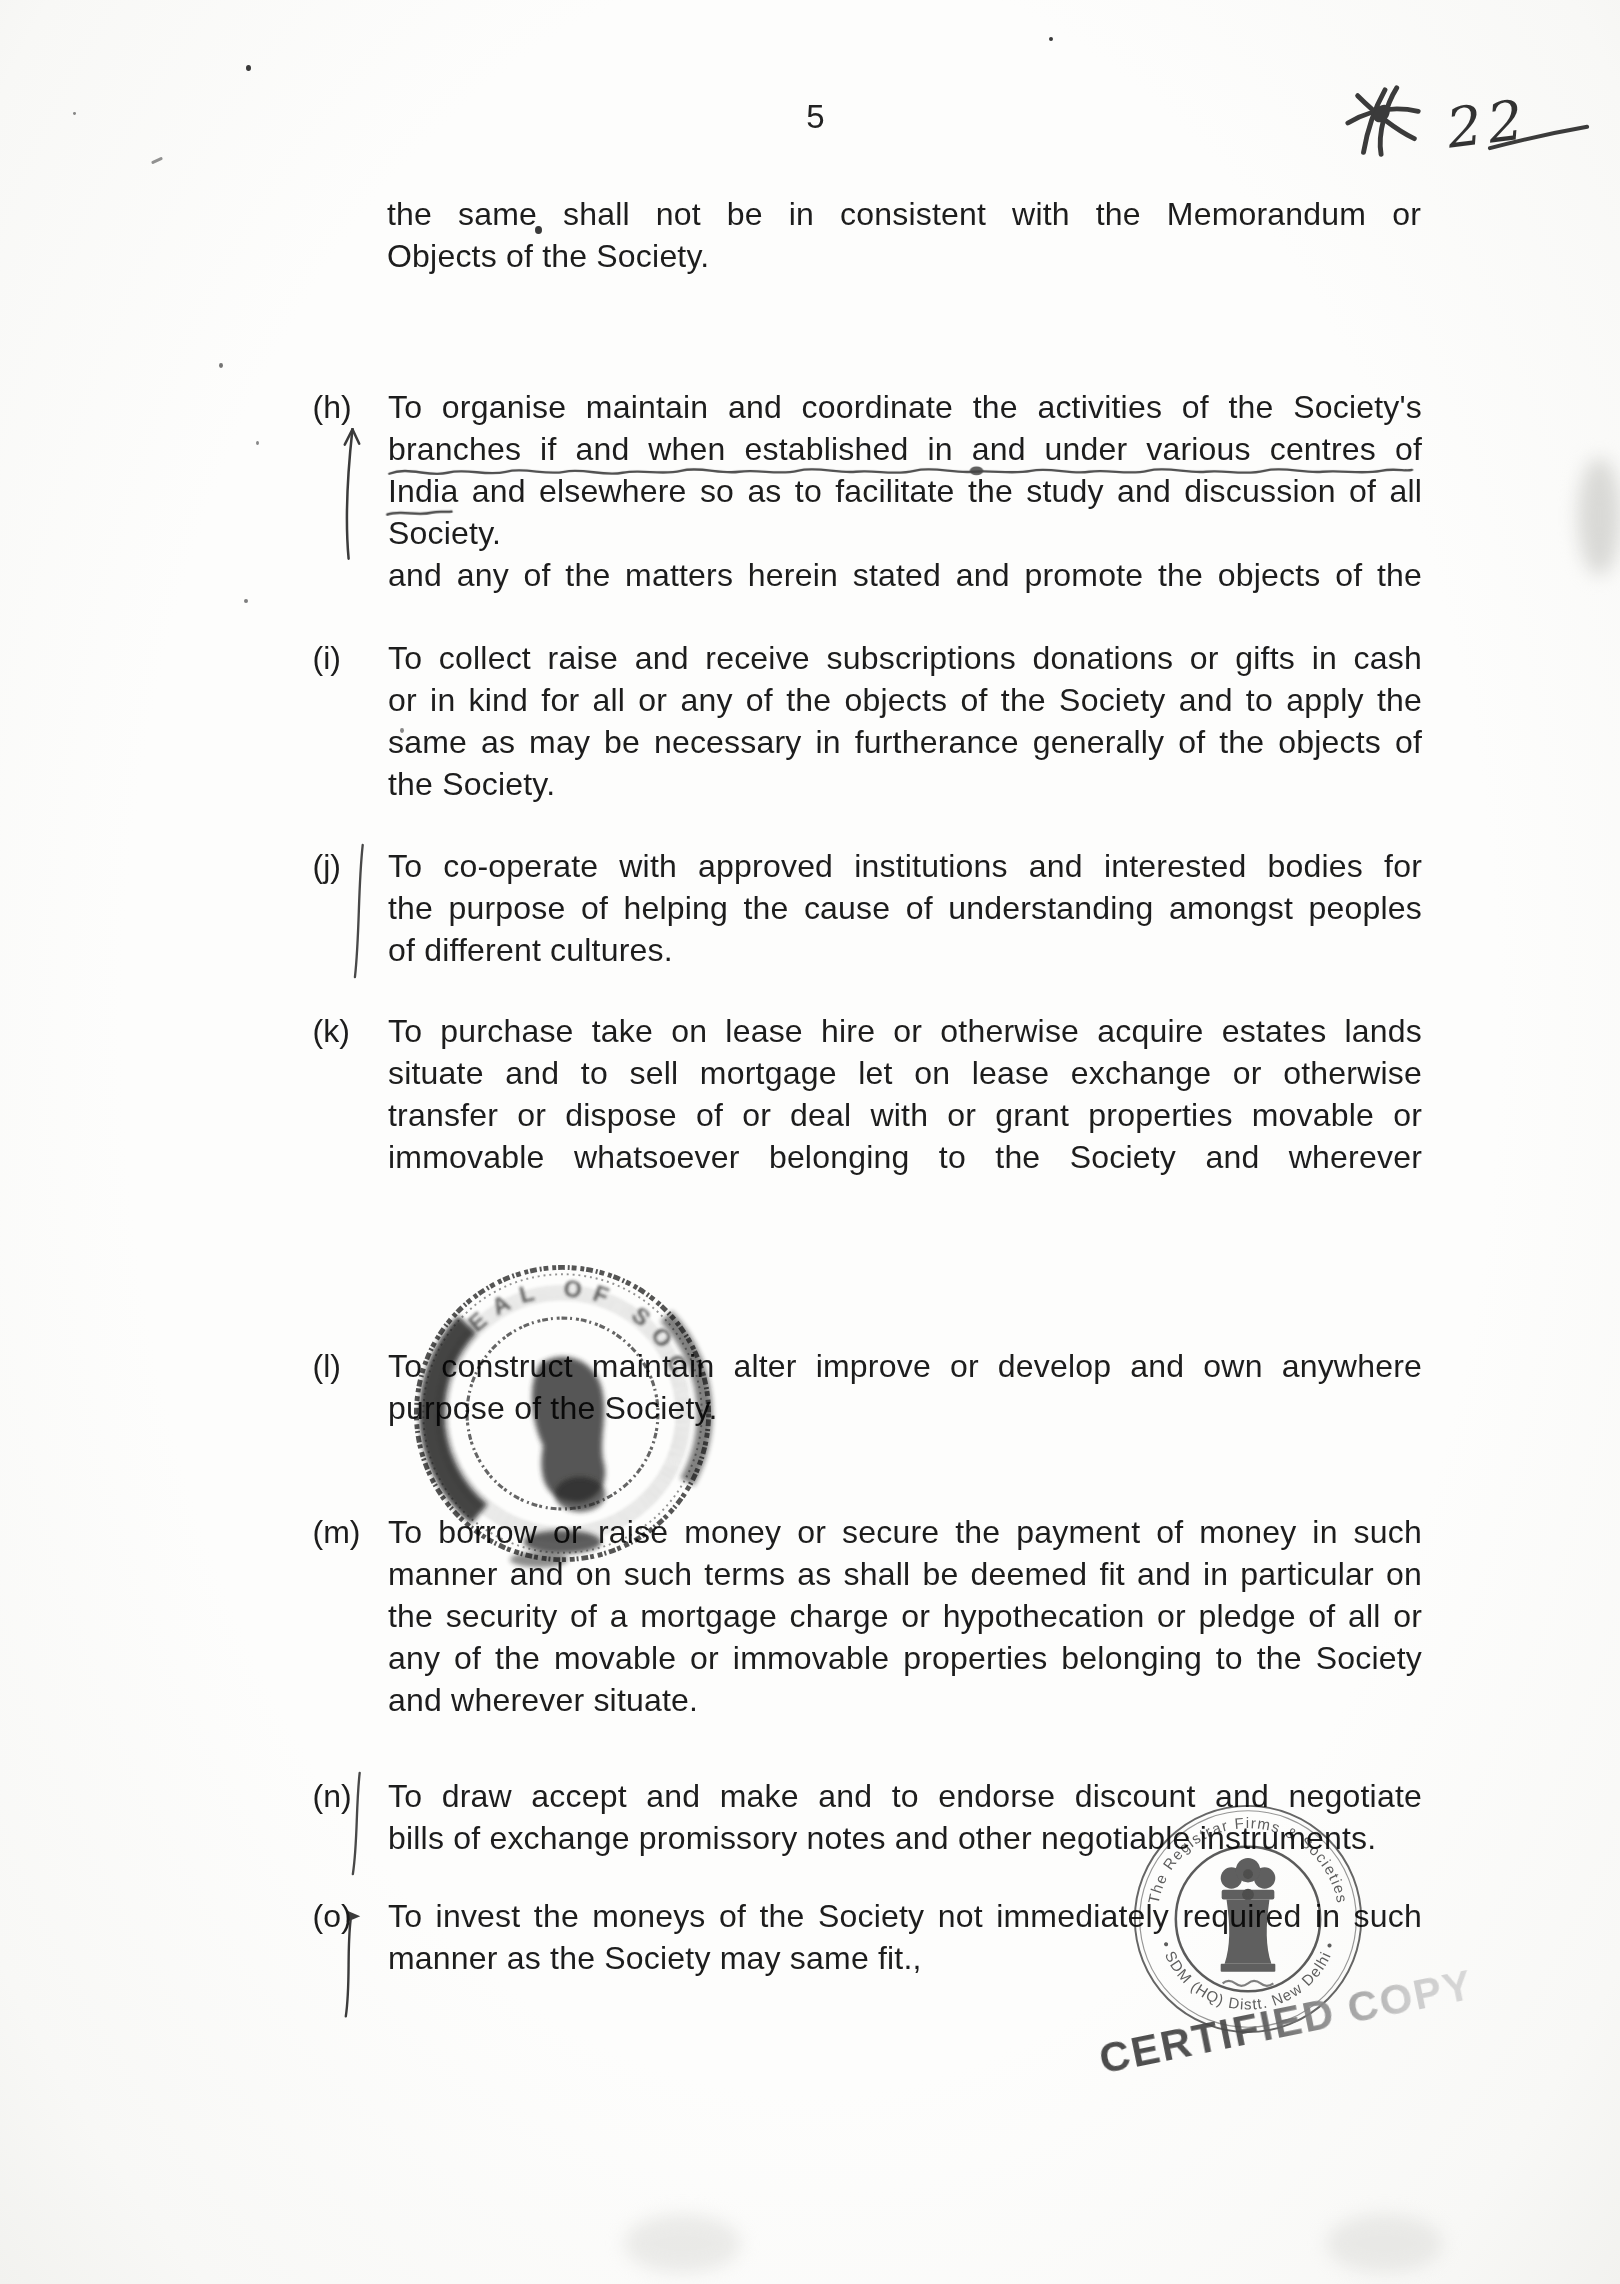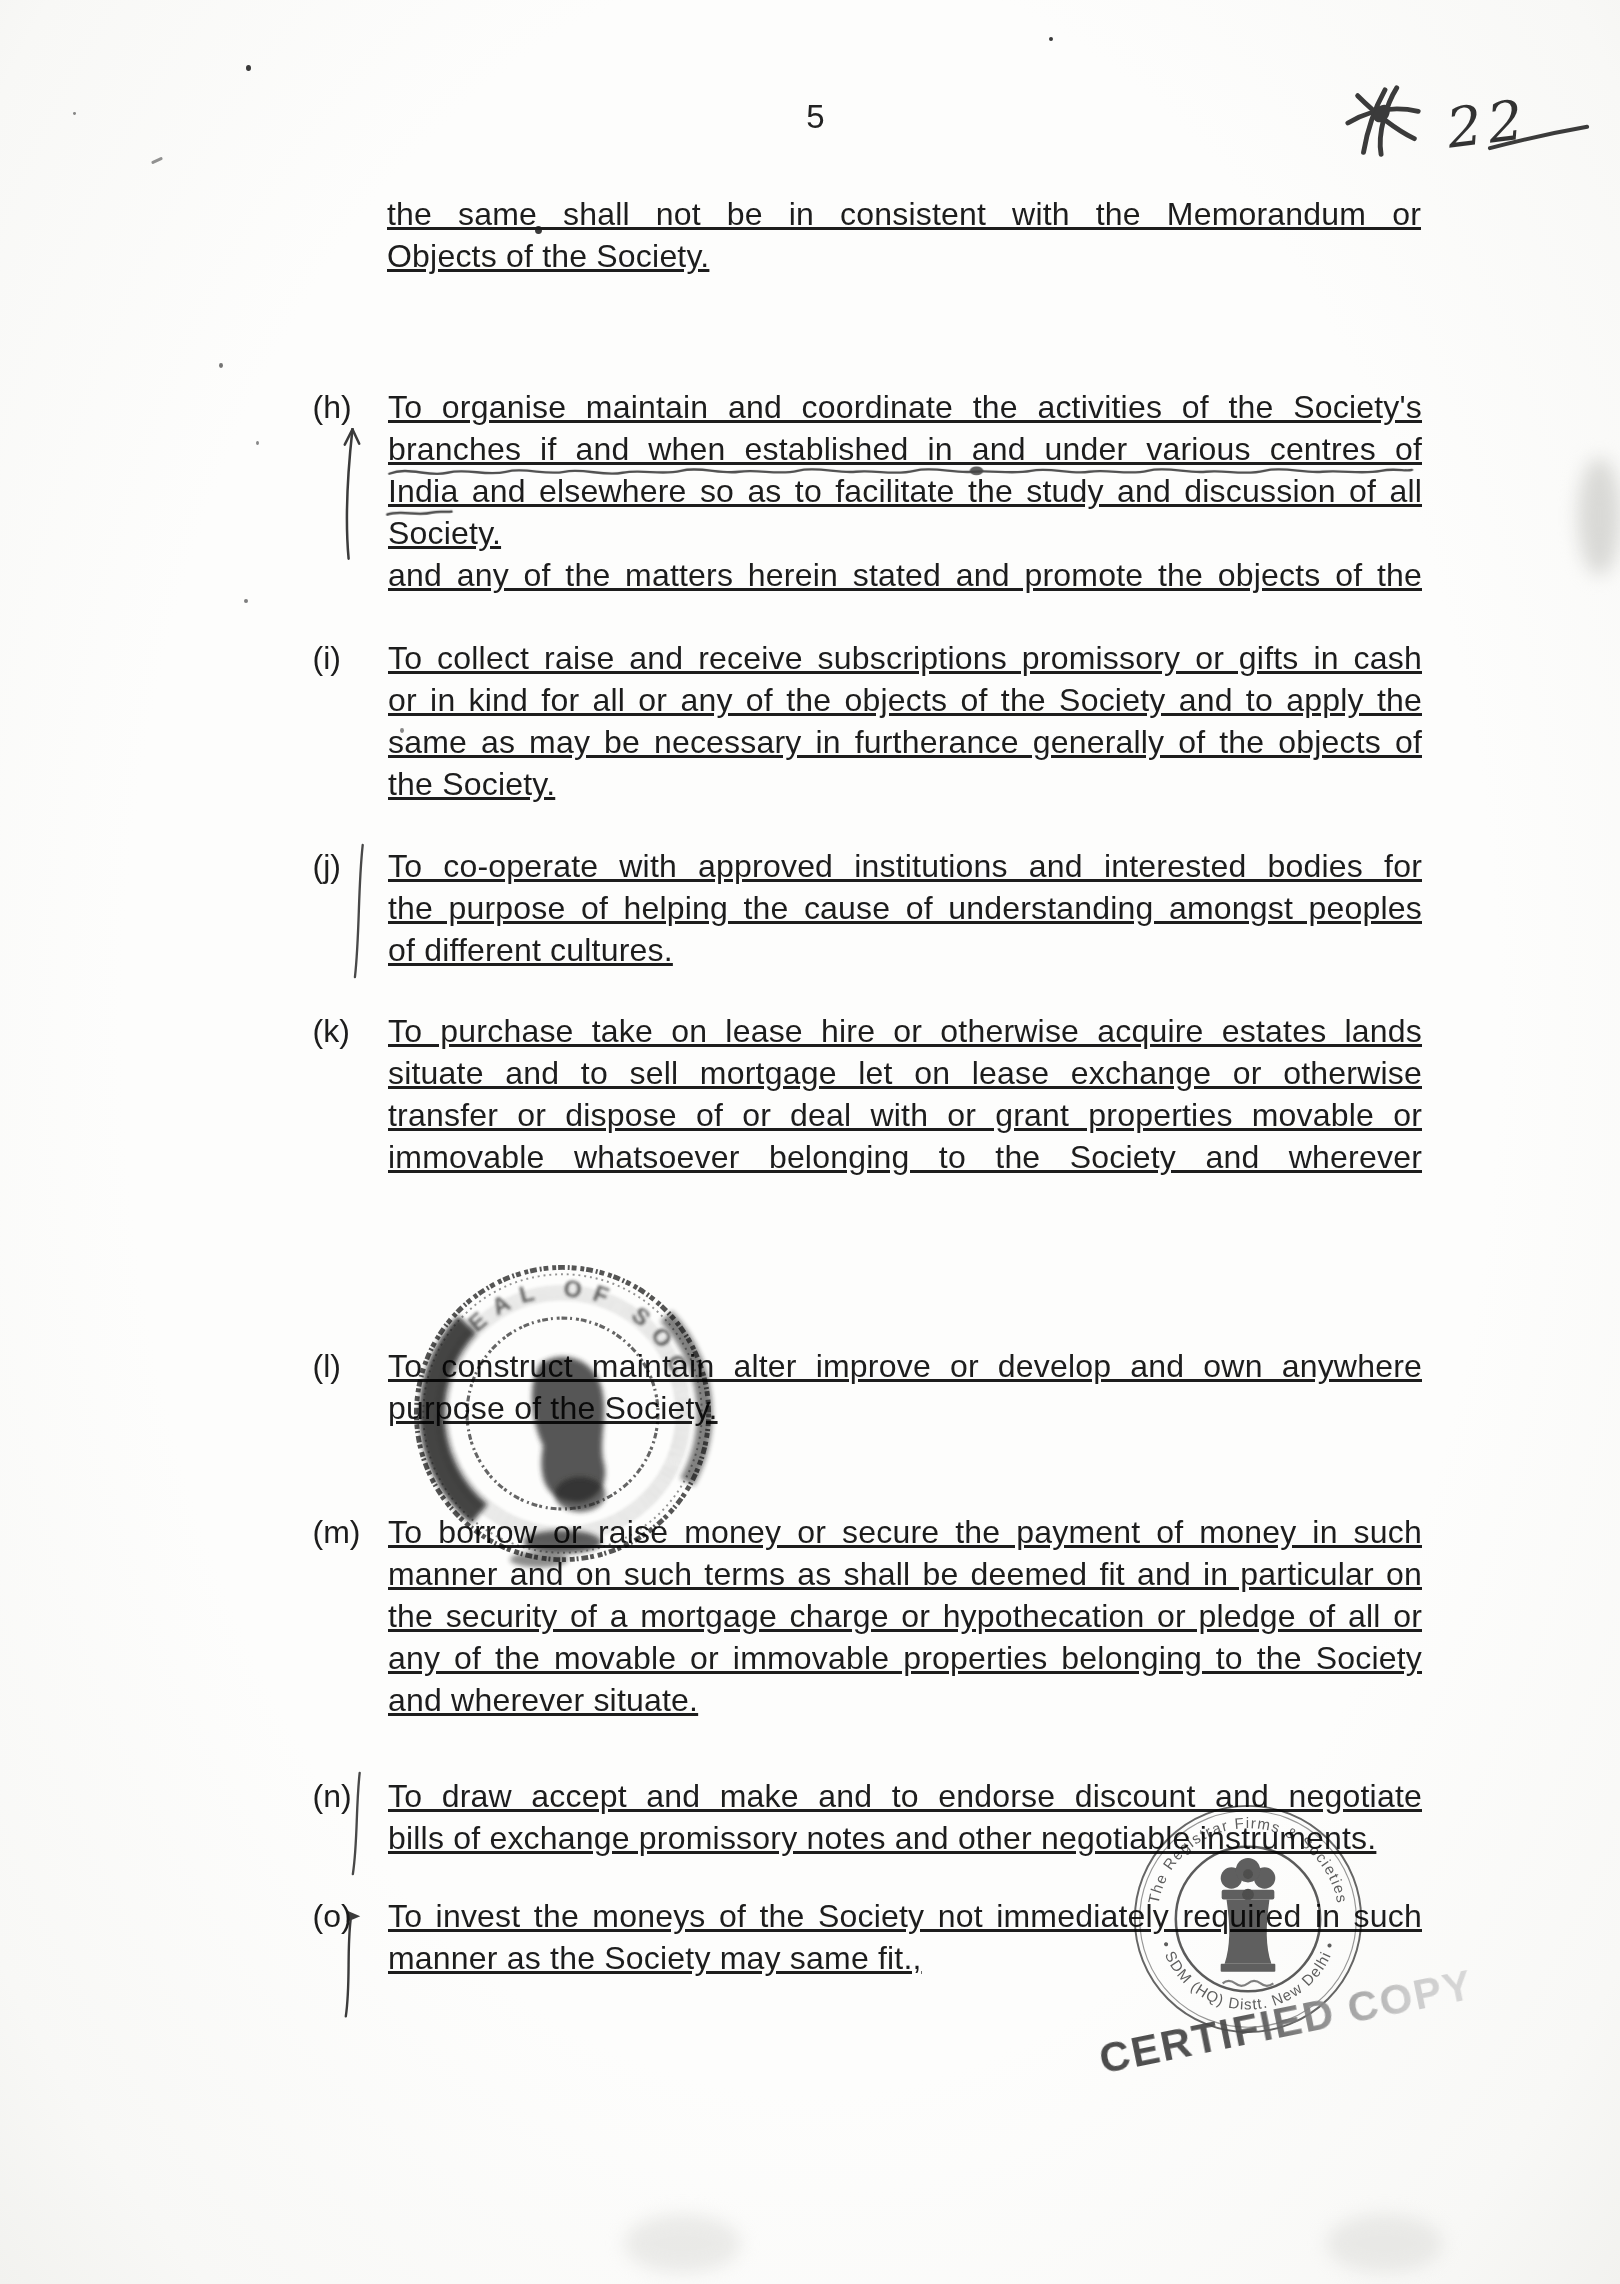--- a/index.html
+++ b/index.html
@@ -14,21 +14,21 @@
   }
   .pagenum{
     position:absolute;left:792px;top:98px;width:47px;
     font-size:33px;text-align:center;color:#222;
   }
   
   .intro{position:absolute;left:387px;top:193px;width:1034px;z-index:2;}
   .clause{position:absolute;left:293px;width:1131px;z-index:2;}
   .clabel{position:absolute;left:19.5px;top:0;font-size:32px;line-height:42px;}
   .cbody{margin-left:95px;width:1034px;}
-  .line{font-size:32px;line-height:42px;height:42px;overflow:hidden;white-space:nowrap;letter-spacing:0.2px;text-decoration:underline;}
+  .line{font-size:32px;line-height:42px;height:42px;overflow:hidden;white-space:nowrap;letter-spacing:0.2px;}
   .line.j{text-align:justify;white-space:normal;}
   .line.j::after{content:"";display:inline-block;width:100%;height:0;}
   
   .ink{position:absolute;z-index:3;}
   .stamp{position:absolute;z-index:4;mix-blend-mode:multiply;}
   .handnum{
     position:absolute;left:1447px;top:92px;z-index:3;
     font-family:"DejaVu Serif", serif;font-style:italic;
     font-size:55px;color:#1d1d1d;transform:rotate(-7deg);
     letter-spacing:5.9px;opacity:.9;
@@ -106,21 +106,21 @@
     <g stroke="#2f2f2f" fill="none" stroke-linecap="round" opacity="0.85">
       <path stroke-width="2.4" d="M6,14 C26,6 46,18 66,13 C86,8 106,17 126,12 C146,7 166,16 186,12 C206,8 226,17 246,13 C266,9 286,16 306,11 C326,6 346,15 366,12 C386,9 406,16 426,11 C446,6 466,14 486,12 C506,10 526,16 546,11 C566,6 586,14 606,12 C626,10 646,15 666,11 C686,7 706,15 726,12 C746,9 766,16 786,11 C806,6 826,14 846,12 C866,10 886,16 906,11 C926,6 946,14 966,12 C986,10 1006,15 1026,11 C1041,8 1052,12 1058,10"></path>
       <ellipse cx="610" cy="11" rx="7" ry="4.5" fill="#222" stroke="none" opacity="0.85"></ellipse>
       <path stroke-width="2.6" d="M4,56 C18,51 34,58 50,54 C58,52 64,54 70,53"></path>
     </g>
   </svg>
 
   <div class="clause" style="top:637px;">
     <div class="clabel">(i)</div>
     <div class="cbody">
-      <div class="line j">To collect raise and receive subscriptions promissory or gifts in cash</div>
+      <div class="line j">To collect raise and receive subscriptions donations or gifts in cash</div>
       <div class="line j">or in kind for all or any of the objects of the Society and to apply the</div>
       <div class="line j">same as may be necessary in furtherance generally of the objects of</div>
       <div class="line">the Society.</div>
     </div>
   </div>
 
   <div class="clause" style="top:845px;">
     <div class="clabel">(j)</div>
     <div class="cbody">
       <div class="line j">To co-operate with approved institutions and interested bodies for</div>

